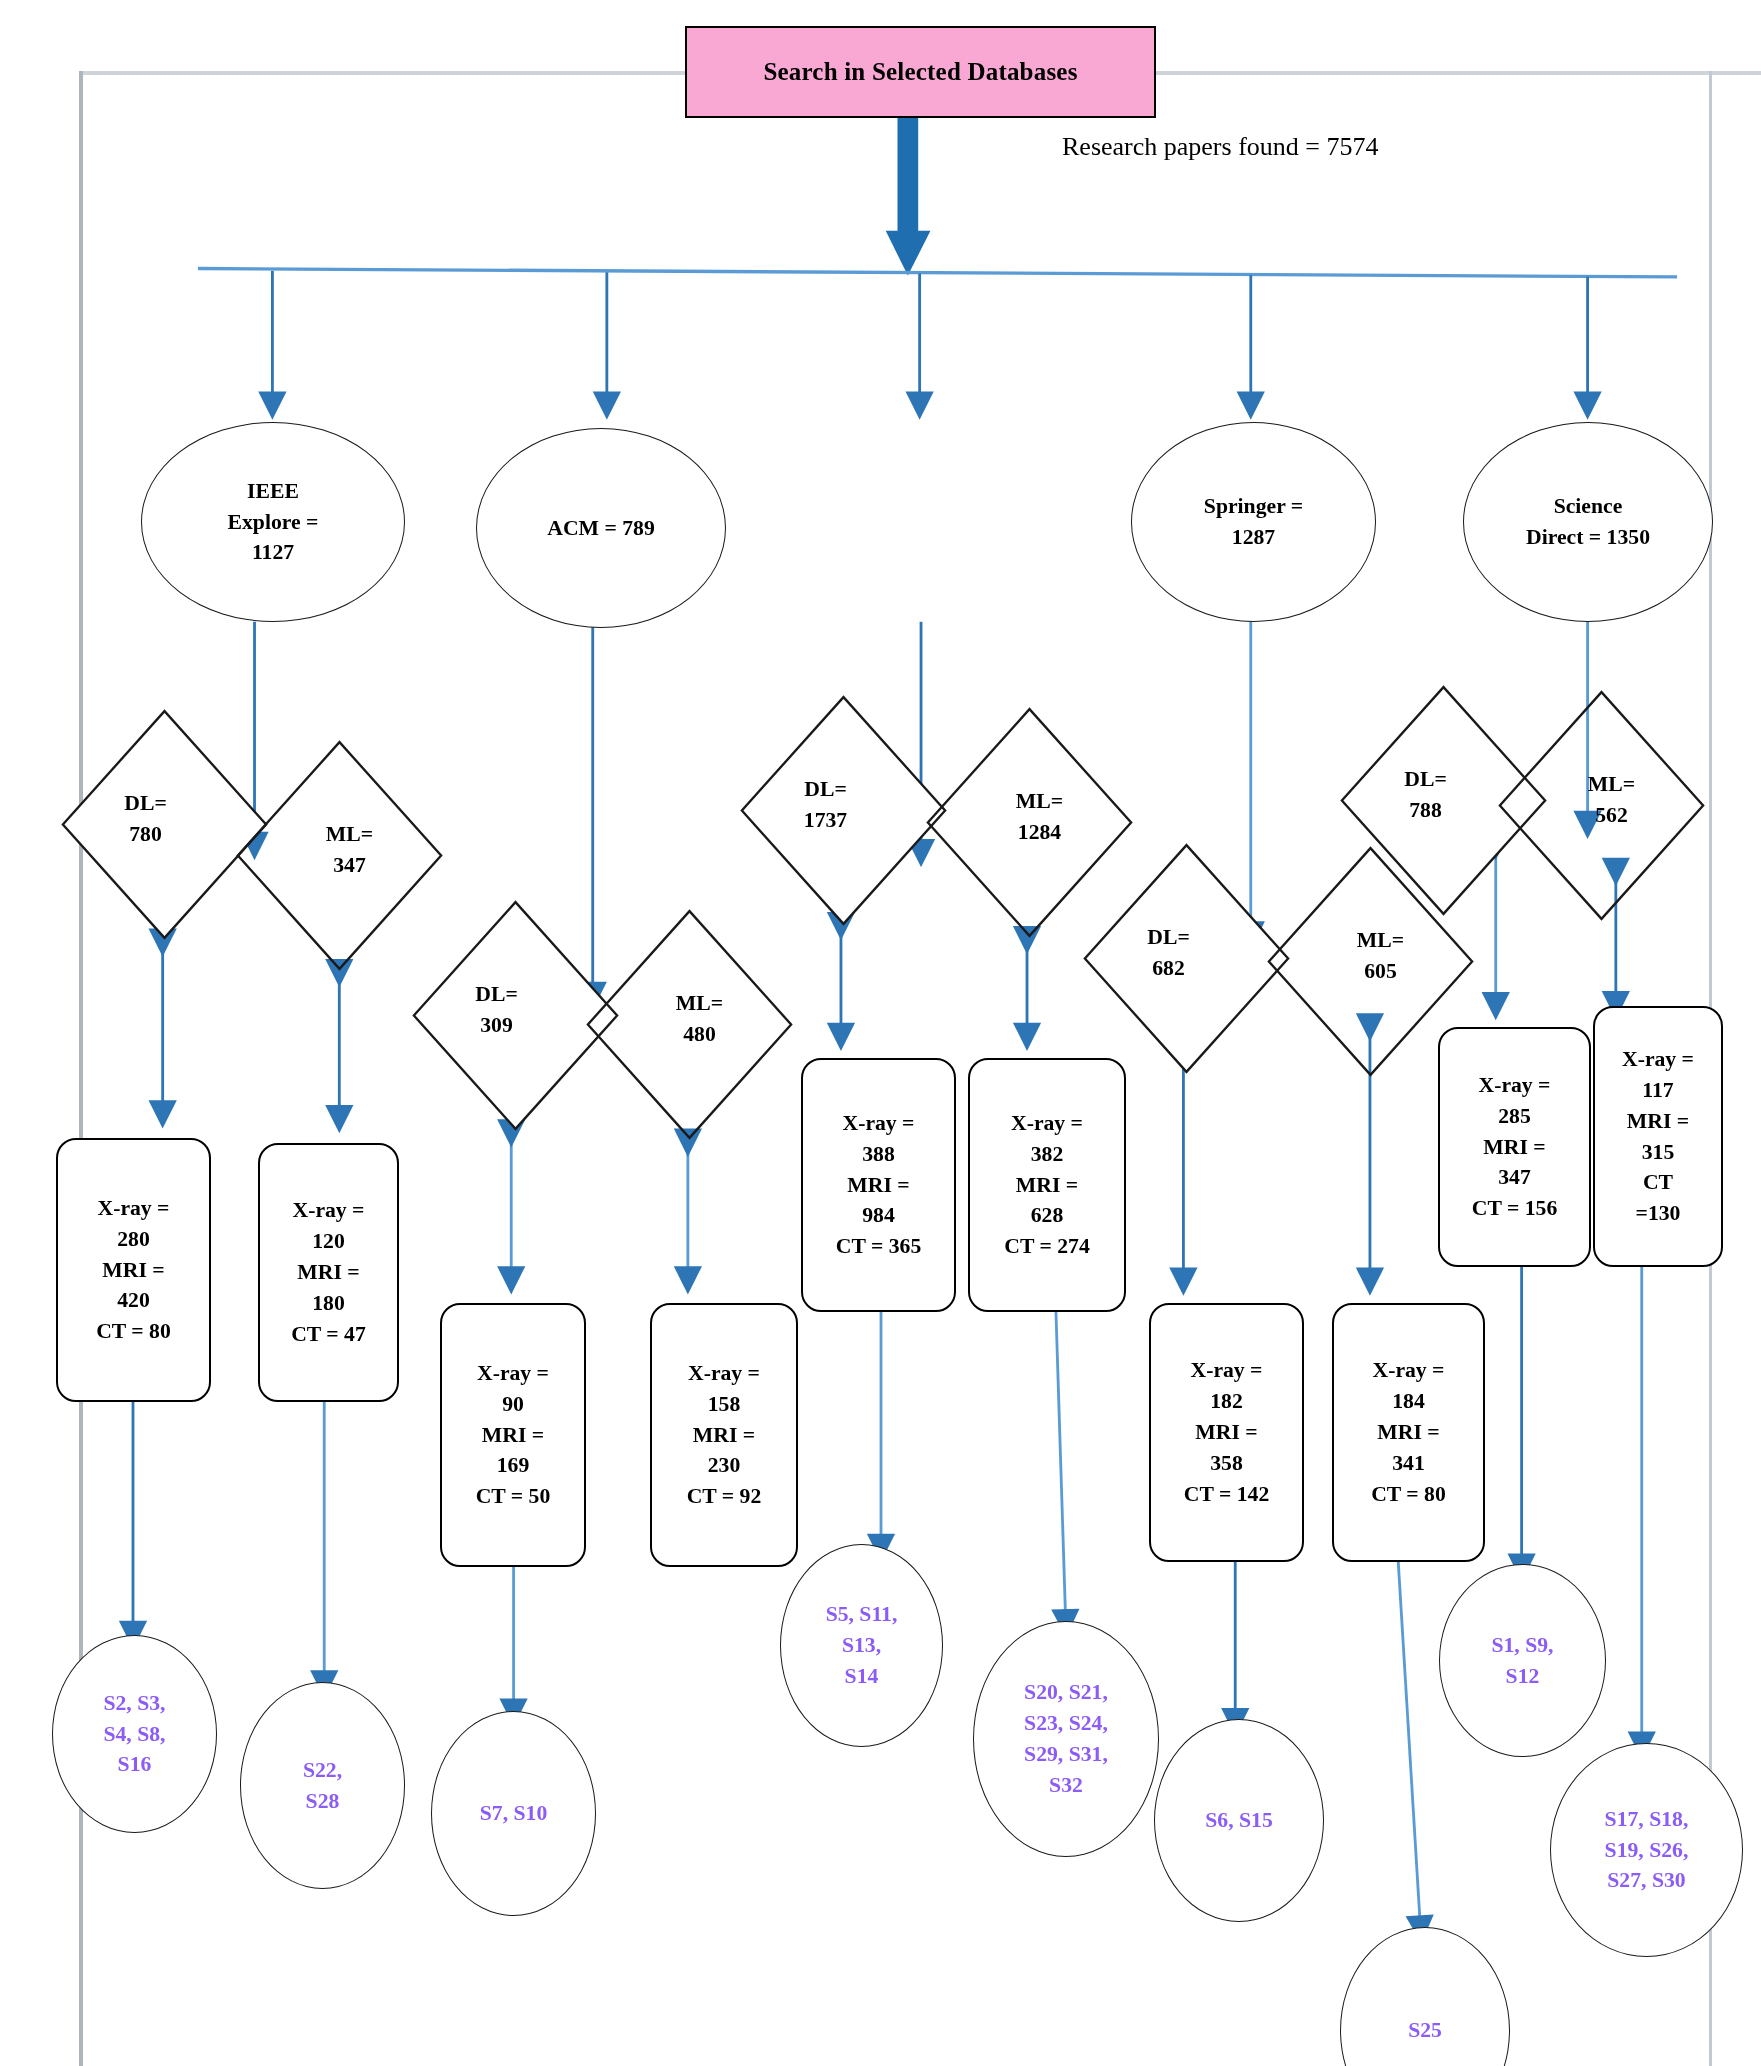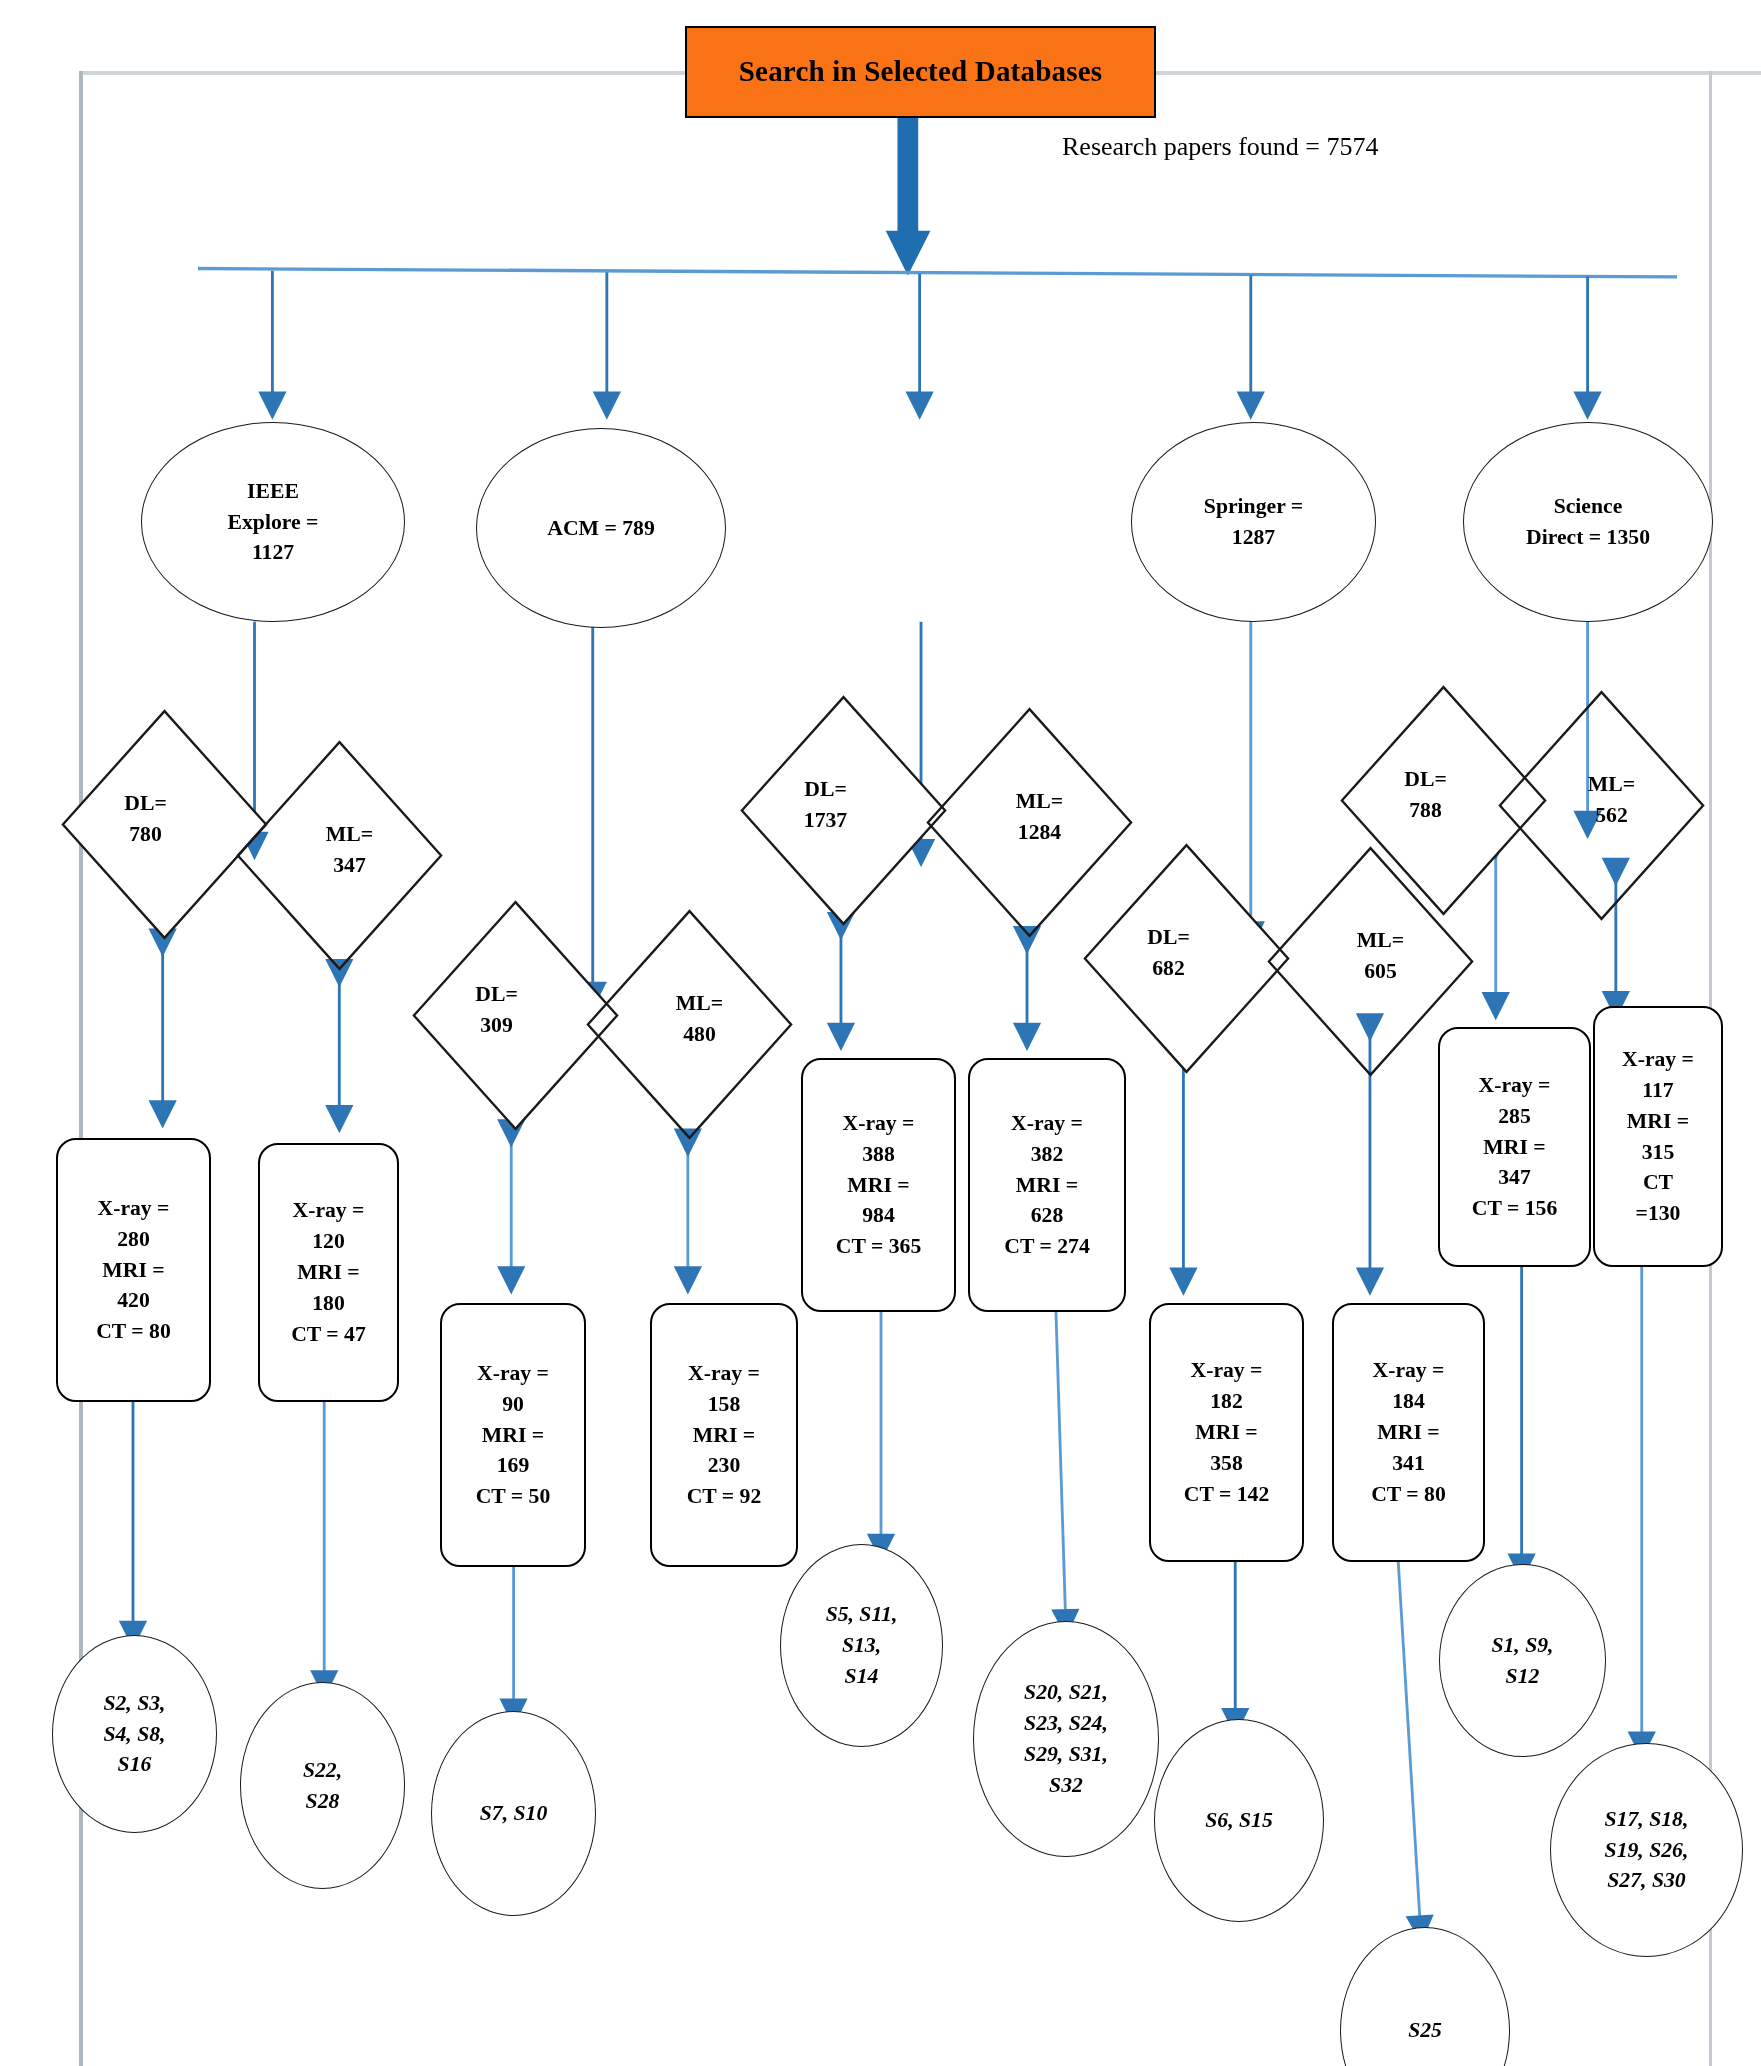--- a/index.html
+++ b/index.html
@@ -18,23 +18,23 @@
 
   .svg-layer{position:absolute;left:0;top:0;width:1762px;height:2066px;pointer-events:none;}
 
   
   .node{position:absolute;box-sizing:border-box;display:flex;align-items:center;justify-content:center;text-align:center;}
   .node .txt{line-height:1.42;white-space:pre-line;}
 
   
   .title-box{
     border:2.4px solid #000;
-    background:#f97316;
-    font-weight:bold;
-    font-size:29px;
+    background:#f9a8d4;
+    font-weight:bold;
+    font-size:25px;
     letter-spacing:0.2px;
   }
   .found-label{
     position:absolute;
     font-size:26px;
     color:#000;
     white-space:nowrap;
   }
 
   
@@ -73,21 +73,21 @@
   }
 
   
   .circle{
     border:1.9px solid #1a1a1a;
     border-radius:50%;
     background:#fff;
     font-size:21.7px;
     font-weight:bold;
   }
-  .red{color:#000000;font-style:italic;}
+  .red{color:#8b5cf6;}
 </style>
 </head>
 <body>
 
 <div id="page">
 
   <div id="frame-top"></div>
   <div id="frame-left"></div>
   <div id="frame-right"></div>
 

